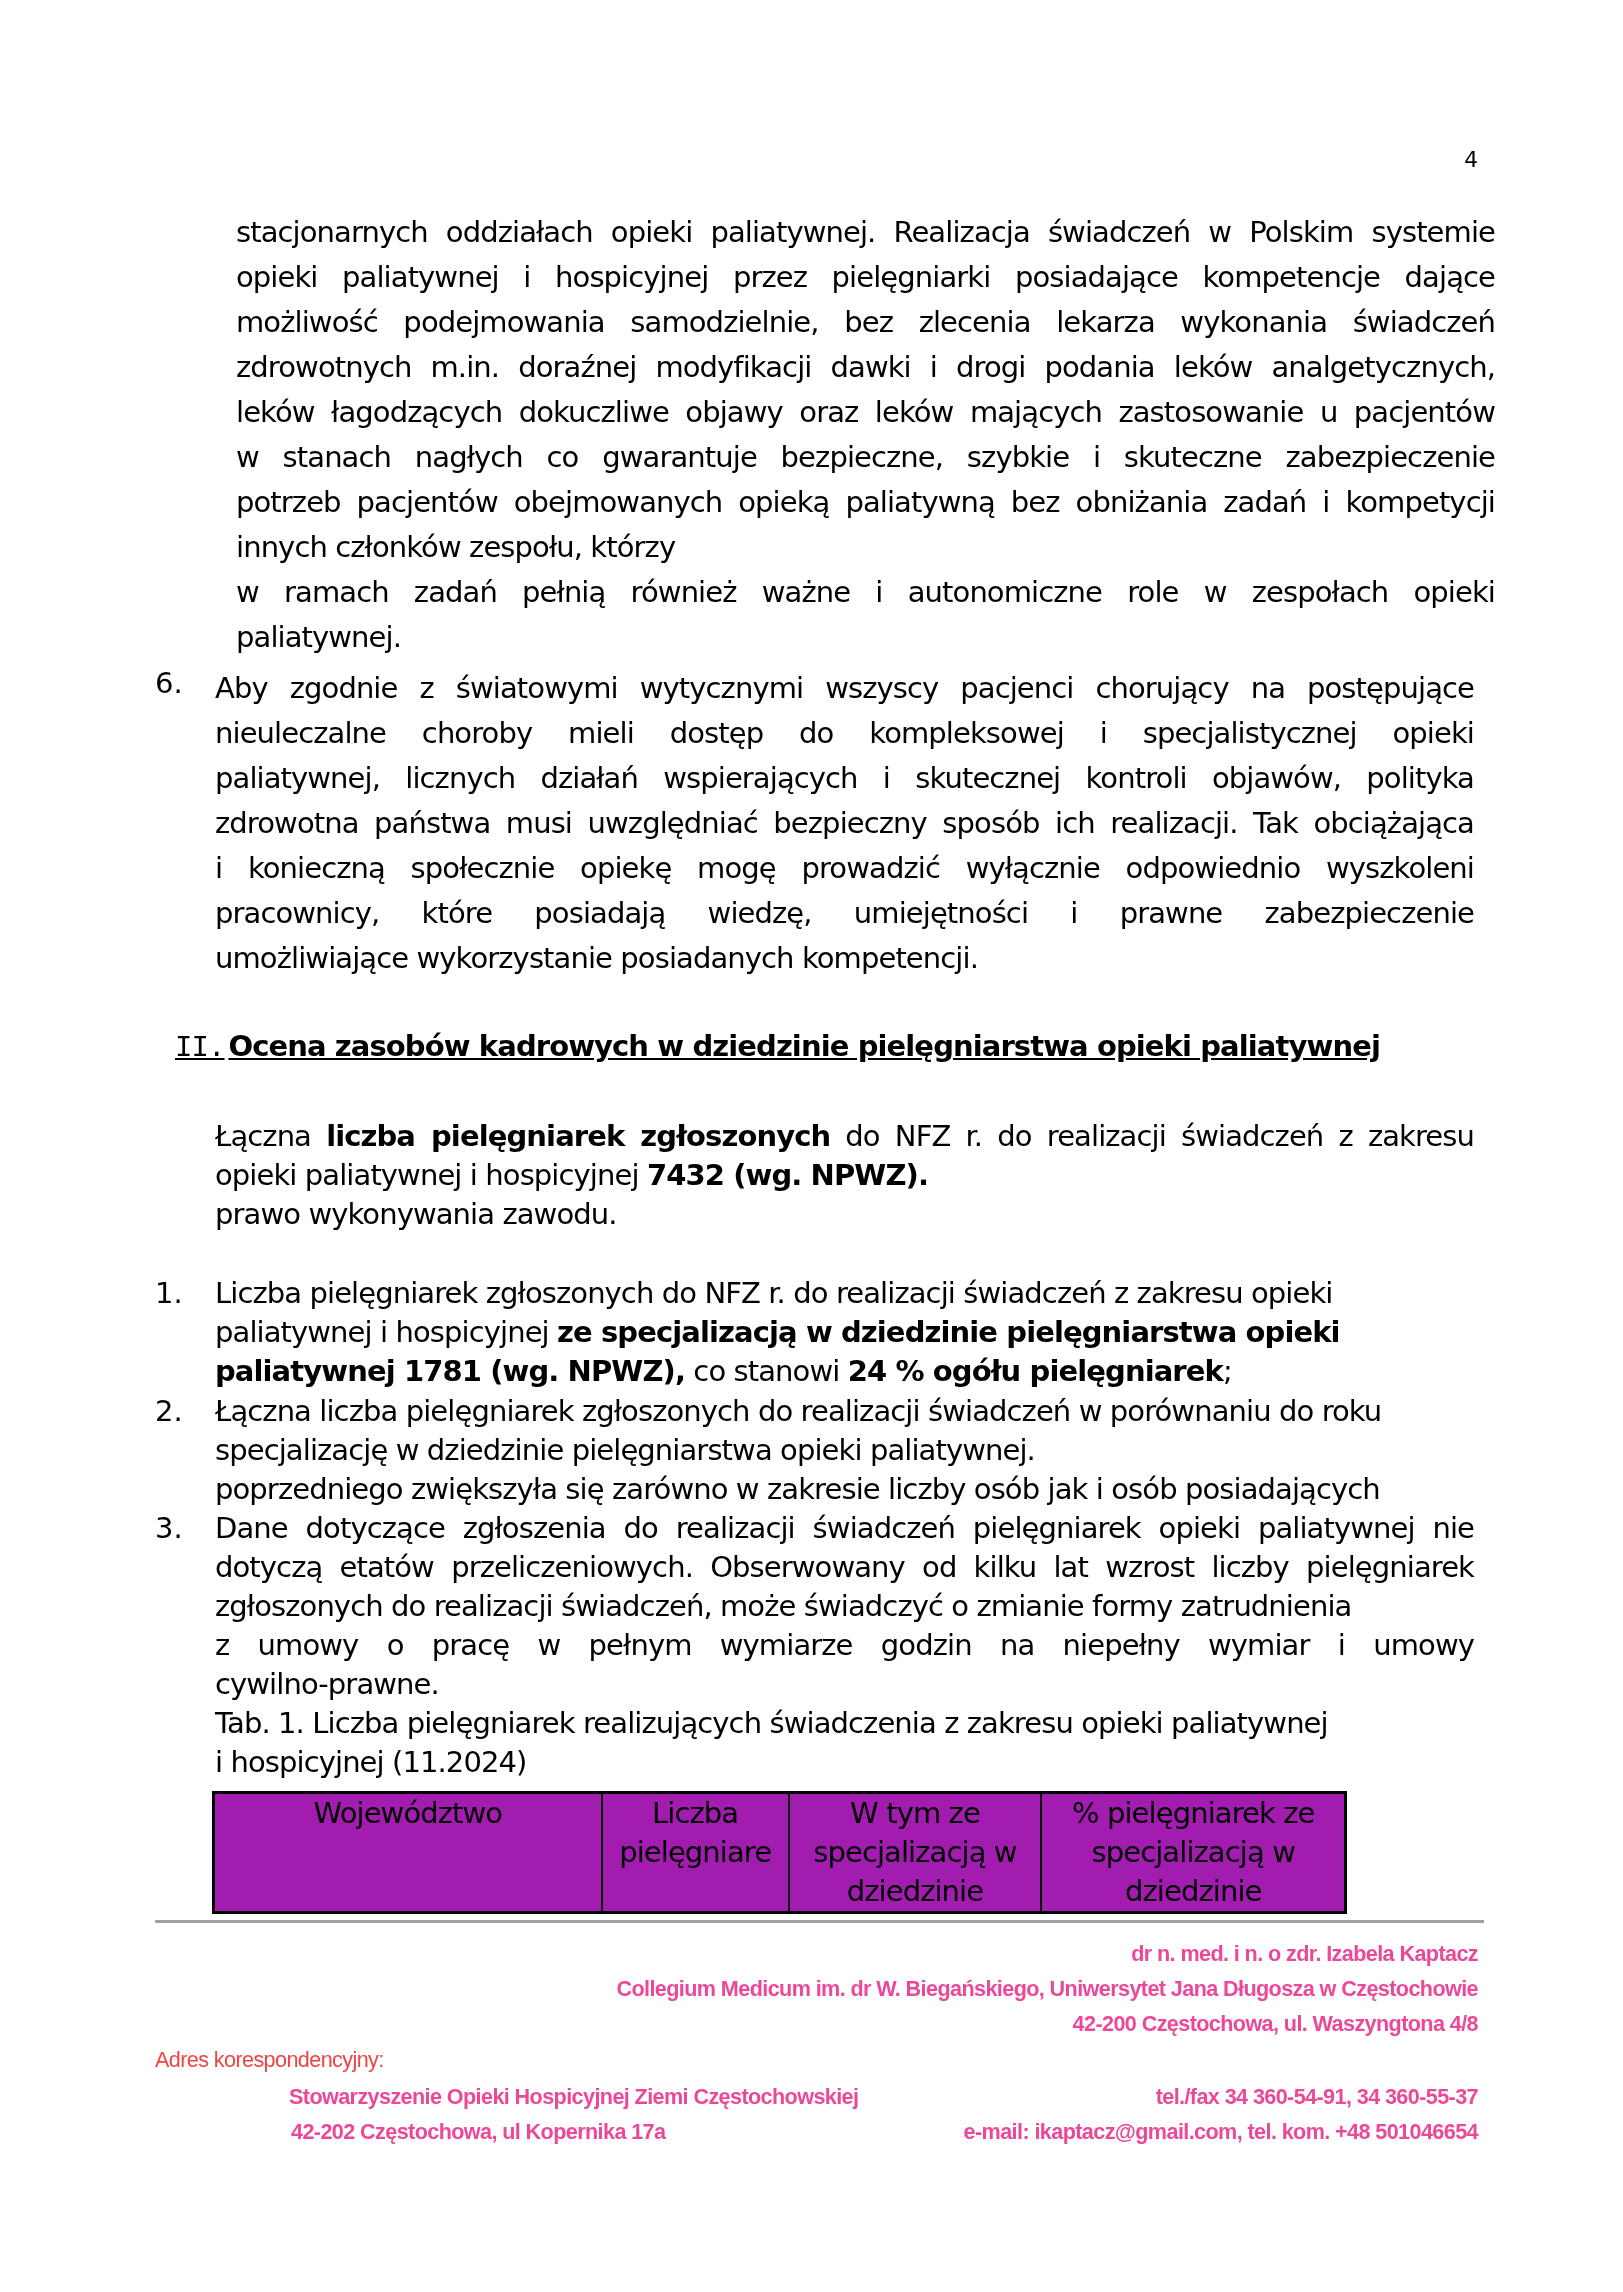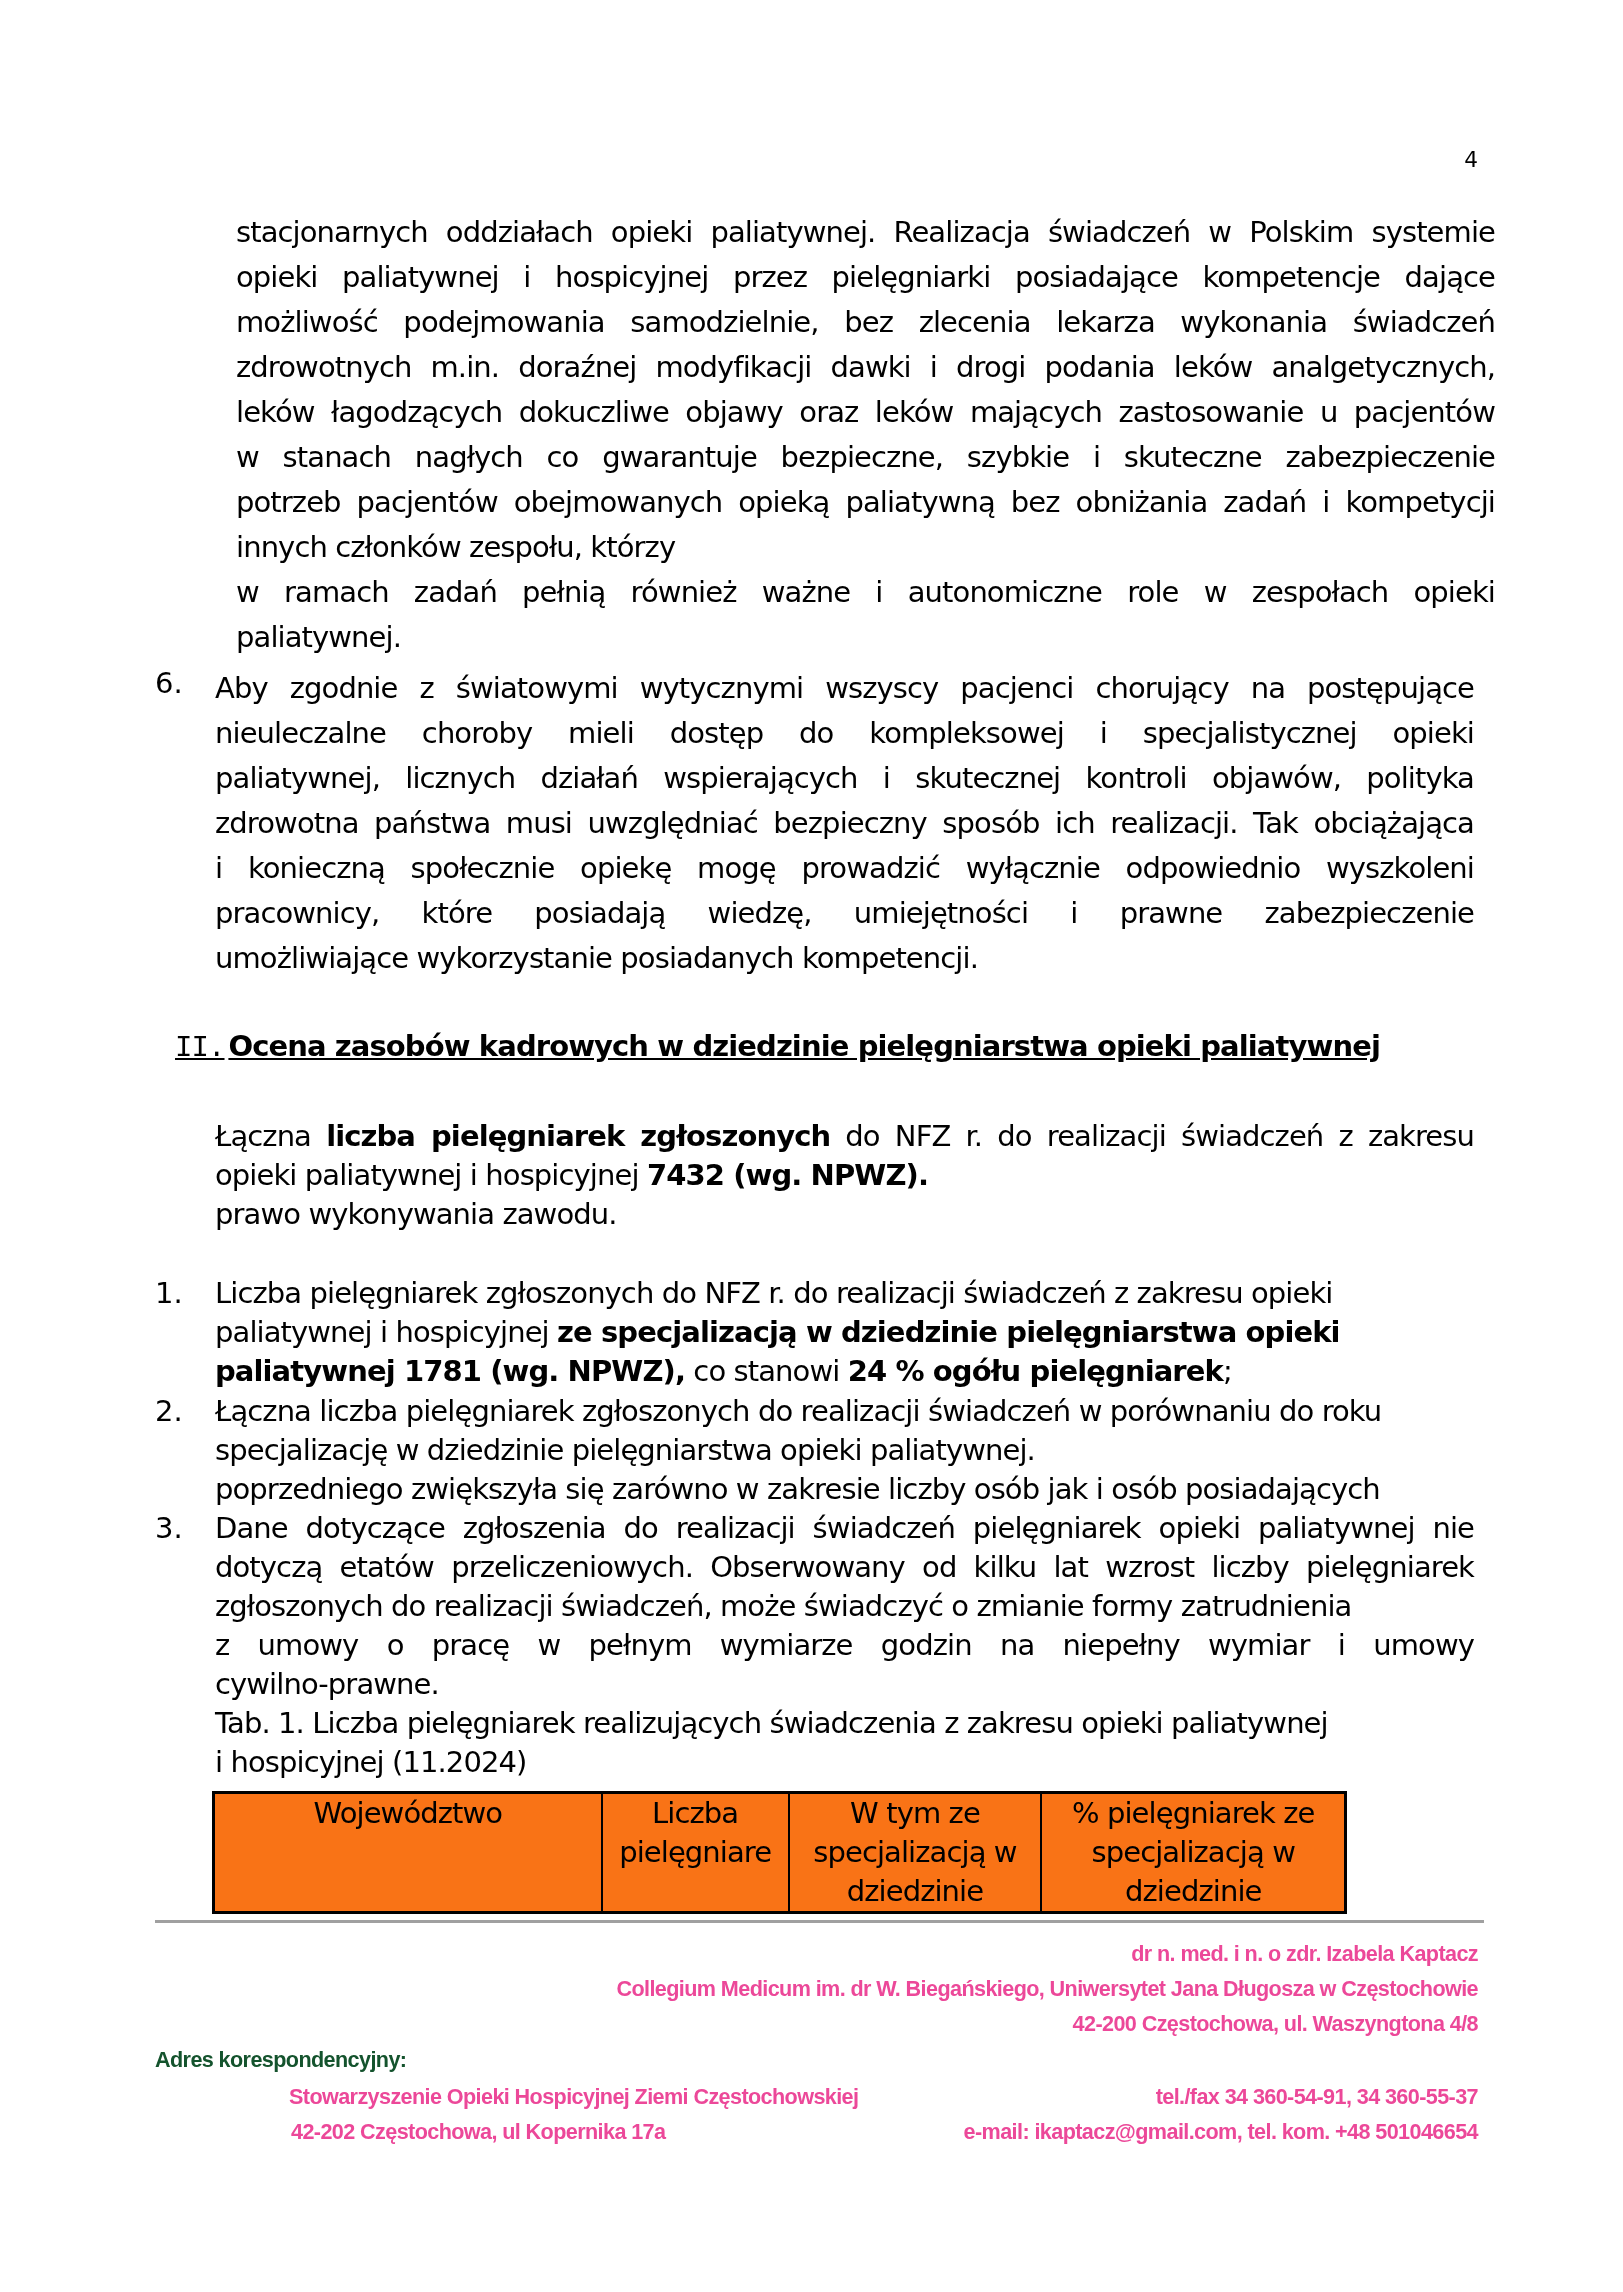--- a/index.html
+++ b/index.html
@@ -11,28 +11,28 @@
   .line { display: block; white-space: nowrap; }
   .jl { text-align: justify; text-align-last: justify; display: block; white-space: normal; }
   .list-num { position: absolute; left: 155px; font-size: 29px; }
   b { font-weight: bold; }
   .heading { position: absolute; left: 155px; top: 1029px; font-size: 29px; font-weight: bold;
              text-decoration: underline; letter-spacing: -0.9px; }
   .heading .roman { font-family: Liberation Mono, monospace; font-weight: normal; margin-right: 3.9px; margin-left: 20px; }
   .dense { line-height: 39px; }
   table.data-table { position: absolute; left: 212px; top: 1791px; border-collapse: collapse;
                      font-size: 29px; letter-spacing: -0.9px; }
-  table.data-table th { background: #f97316; font-weight: normal; border: 2px solid #000;
+  table.data-table th { background: #a21caf; font-weight: normal; border: 2px solid #000;
                         vertical-align: top; text-align: center; line-height: 39px; padding: 0 5.9px; }
   table.data-table { border: 3.9px solid #000; }
   .footer-rule { position: absolute; left: 155px; top: 1920px; width: 1329px; height: 2.9px; background: #a0a0a0; }
   .footer { position: absolute; font-family: "Liberation Sans", sans-serif; color: #ec4899;
             font-weight: bold; font-size: 21.6px; letter-spacing: -0.6px; }
   .footer.right { right: 145px; text-align: right; }
-  .footer.label { color: #14532d; font-weight: bold; }
+  .footer.label { color: #ef4444; font-weight: normal; }
 </style>
 </head>
 <body>
 
 <div class="page-number">4</div>
 
 <div class="text" style="top:210px;margin-left:21px;">
   <span class="jl">stacjonarnych oddziałach opieki paliatywnej. Realizacja świadczeń w Polskim systemie</span>
   <span class="jl">opieki paliatywnej i hospicyjnej przez pielęgniarki posiadające kompetencje dające</span>
   <span class="jl">możliwość podejmowania samodzielnie, bez zlecenia lekarza wykonania świadczeń</span>

